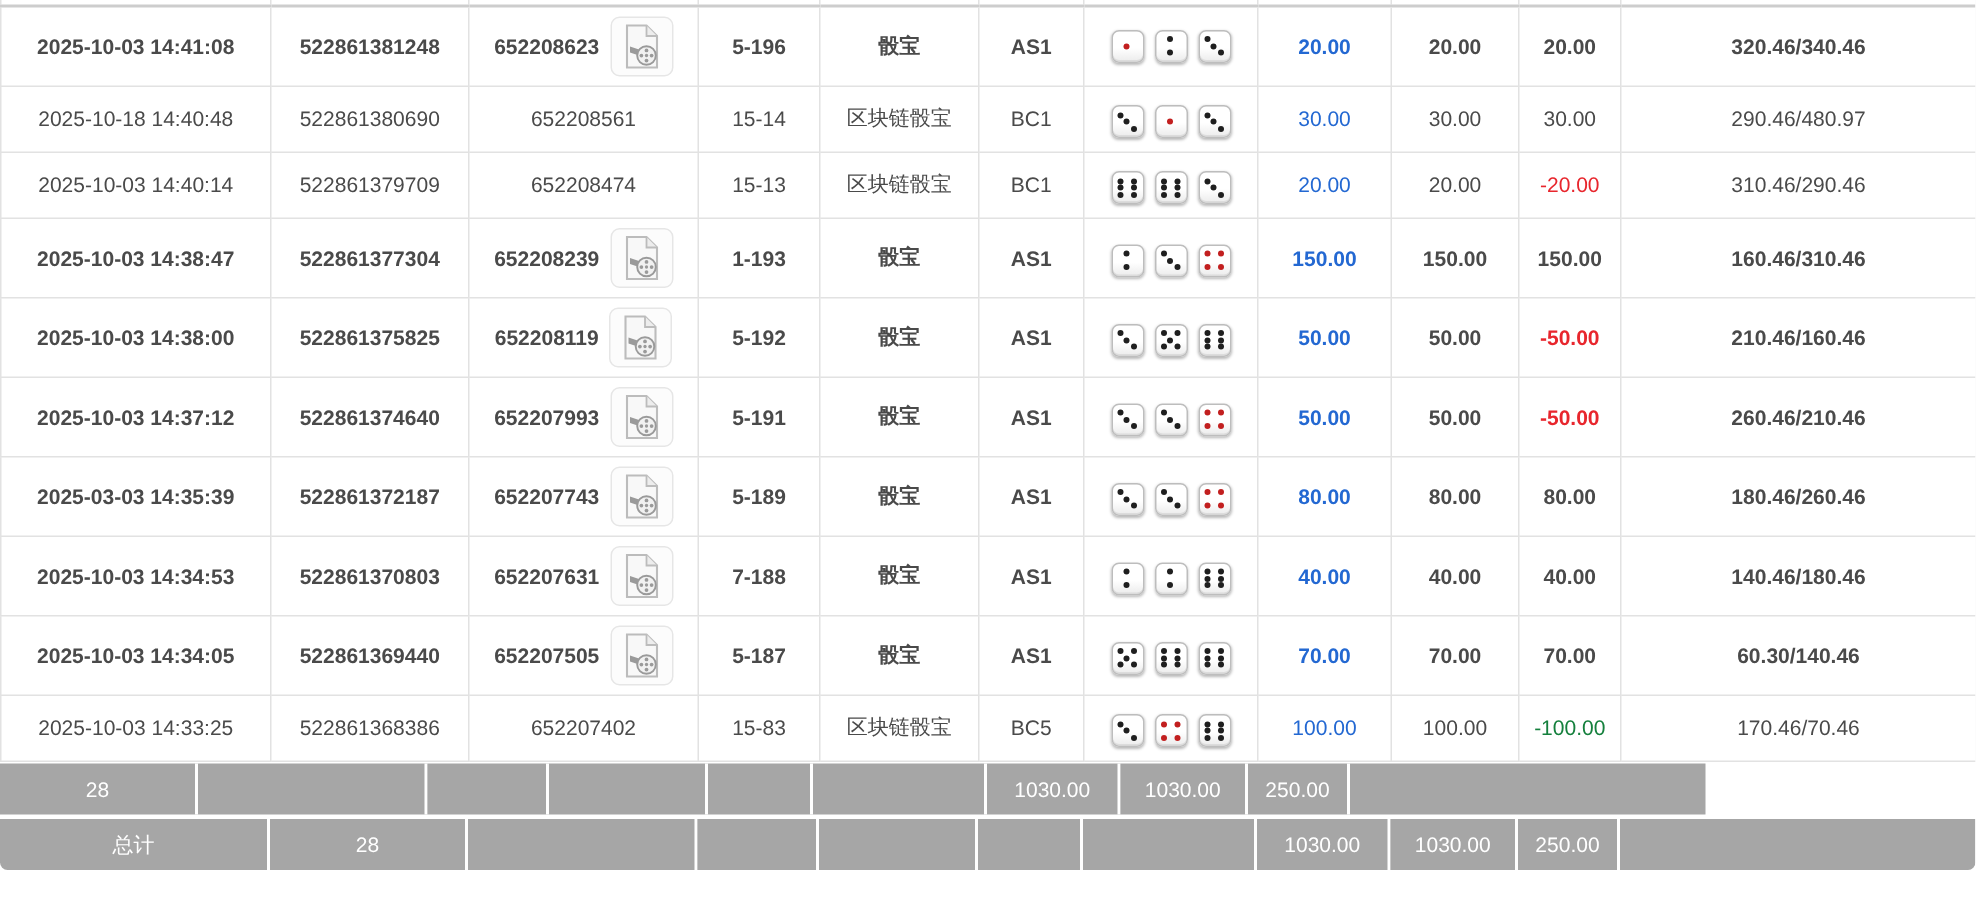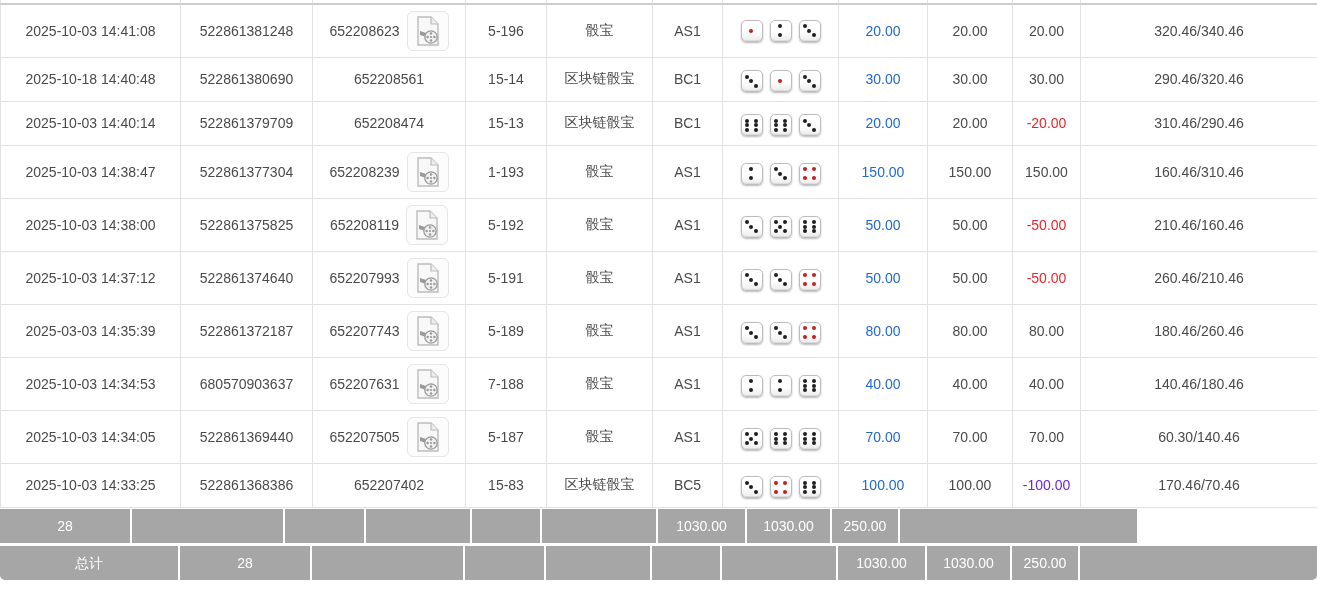--- a/index.html
+++ b/index.html
@@ -2,21 +2,21 @@
 <html><head>
 <meta charset="utf-8">
 <style>
   html,body{margin:0;padding:0;background:#fff;}
   body{font-family:"Liberation Sans","DejaVu Sans",sans-serif;font-size:14px;color:#4a4a4a;}
   #app{width:1317px;height:603px;overflow:hidden;background:#fff;position:relative;}
 
   table.records{border-collapse:collapse;table-layout:fixed;width:1317px;}
   table.records td{border:1px solid #e2e2e2;text-align:center;vertical-align:middle;padding:0 2px;overflow:hidden;white-space:nowrap;}
   tr.top-strip td{height:3px;padding:0;border-bottom:2px solid #cdcdcd;border-top:none;font-size:0;line-height:0;}
-  tr.rec.tall{height:53px;}
+  tr.rec.tall{height:53px;font-weight:bold;}
   tr.rec.short{height:44px;}
 
   col.c0{width:180px} col.c1{width:132px} col.c2{width:153px} col.c3{width:81px}
   col.c4{width:106px} col.c5{width:70px} col.c6{width:116px} col.c7{width:89px}
   col.c8{width:85px} col.c9{width:68px} col.c10{width:237px}
 
   .amt-link{cursor:pointer;text-decoration:none;}
 
   .round-wrap{display:inline-flex;align-items:center;justify-content:center;gap:7px;}
   .video-btn{display:inline-flex;align-items:center;justify-content:center;width:42px;height:40px;
@@ -131,21 +131,21 @@
               </span>
               <span class="die">
                 <i style="grid-area: 1 / 1;"></i>
                 <i style="grid-area: 2 / 2;"></i>
                 <i style="grid-area: 3 / 3;"></i>
               </span>
             </span></td>
           <td><a class="amt-link" style="color: rgb(35, 104, 210);">30.00</a></td>
           <td>30.00</td>
           <td>30.00</td>
-          <td>290.46/320.46</td>
+          <td>290.46/480.97</td>
         </tr>
         <tr class="rec short">
           <td>2025-10-03 14:40:14</td>
           <td>522861379709</td>
           <td><span class="round-wrap">
               <span>652208474</span>
             </span></td>
           <td>15-13</td>
           <td>区块链骰宝</td>
           <td>BC1</td>
@@ -355,21 +355,21 @@
                 <i style="grid-area: 3 / 3;"></i>
               </span>
             </span></td>
           <td><a class="amt-link" style="color: rgb(35, 104, 210);">80.00</a></td>
           <td>80.00</td>
           <td>80.00</td>
           <td>180.46/260.46</td>
         </tr>
         <tr class="rec tall">
           <td>2025-10-03 14:34:53</td>
-          <td>680570903637</td>
+          <td>522861370803</td>
           <td><span class="round-wrap">
               <span>652207631</span>
               <button class="video-btn">
                 <svg width="26" height="30" viewBox="0 0 26 30">
                   <path d="M3 1 h13 l7 7 v21 h-20 z" fill="#f8f8f8" stroke="#bcbcbc" stroke-width="1.4"></path>
                   <path d="M16 1 v7 h7" fill="#ededed" stroke="#bcbcbc" stroke-width="1.2"></path>
                   <path d="M5 15 l6 2 v4 l-6 -2 z" fill="#9a9a9a"></path>
                   <circle cx="16" cy="21" r="6.2" fill="#f1f1f1" stroke="#9a9a9a" stroke-width="1.3"></circle>
                   <circle cx="16" cy="21" r="1.1" fill="#9a9a9a"></circle>
                   <circle cx="16" cy="17.6" r="1.25" fill="#9a9a9a"></circle>
@@ -482,21 +482,21 @@
                 <i style="grid-area: 1 / 1;"></i>
                 <i style="grid-area: 2 / 1;"></i>
                 <i style="grid-area: 3 / 1;"></i>
                 <i style="grid-area: 1 / 3;"></i>
                 <i style="grid-area: 2 / 3;"></i>
                 <i style="grid-area: 3 / 3;"></i>
               </span>
             </span></td>
           <td><a class="amt-link" style="color: rgb(35, 104, 210);">100.00</a></td>
           <td>100.00</td>
-          <td style="color: #6d28d9;">-100.00</td>
+          <td style="color: #15803d;">-100.00</td>
           <td>170.46/70.46</td>
         </tr>
       </tbody>
   </table>
   <div class="footer-area" id="footer-area">
       <div class="frow">
         <div class="fcell" style="width: 132px; background: rgb(166, 166, 166);">28</div>
         <div class="fcell" style="width: 153px; background: rgb(166, 166, 166);"></div>
         <div class="fcell" style="width: 81px; background: rgb(166, 166, 166);"></div>
         <div class="fcell" style="width: 106px; background: rgb(166, 166, 166);"></div>

